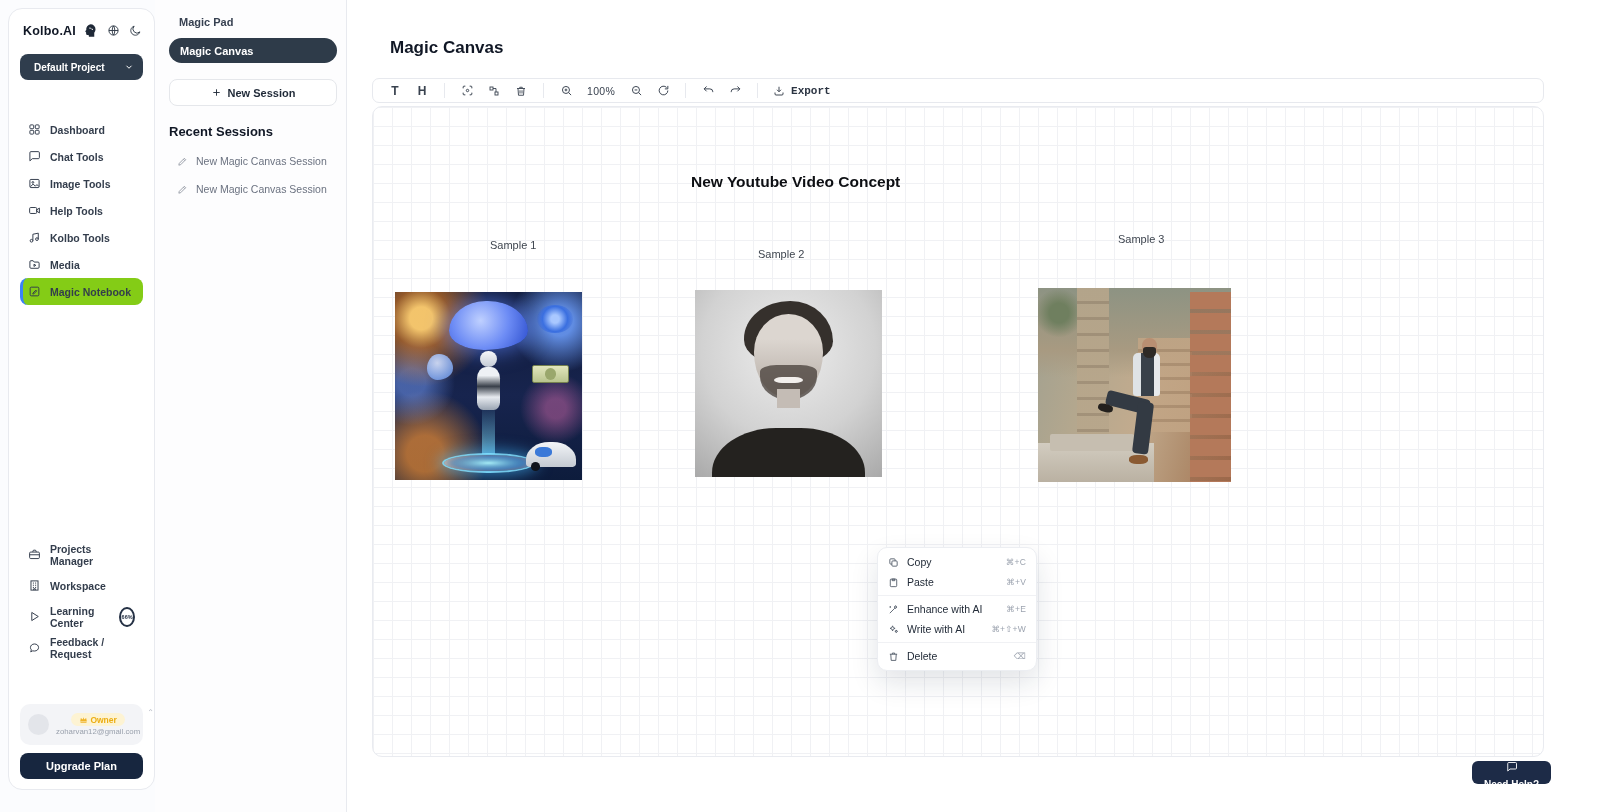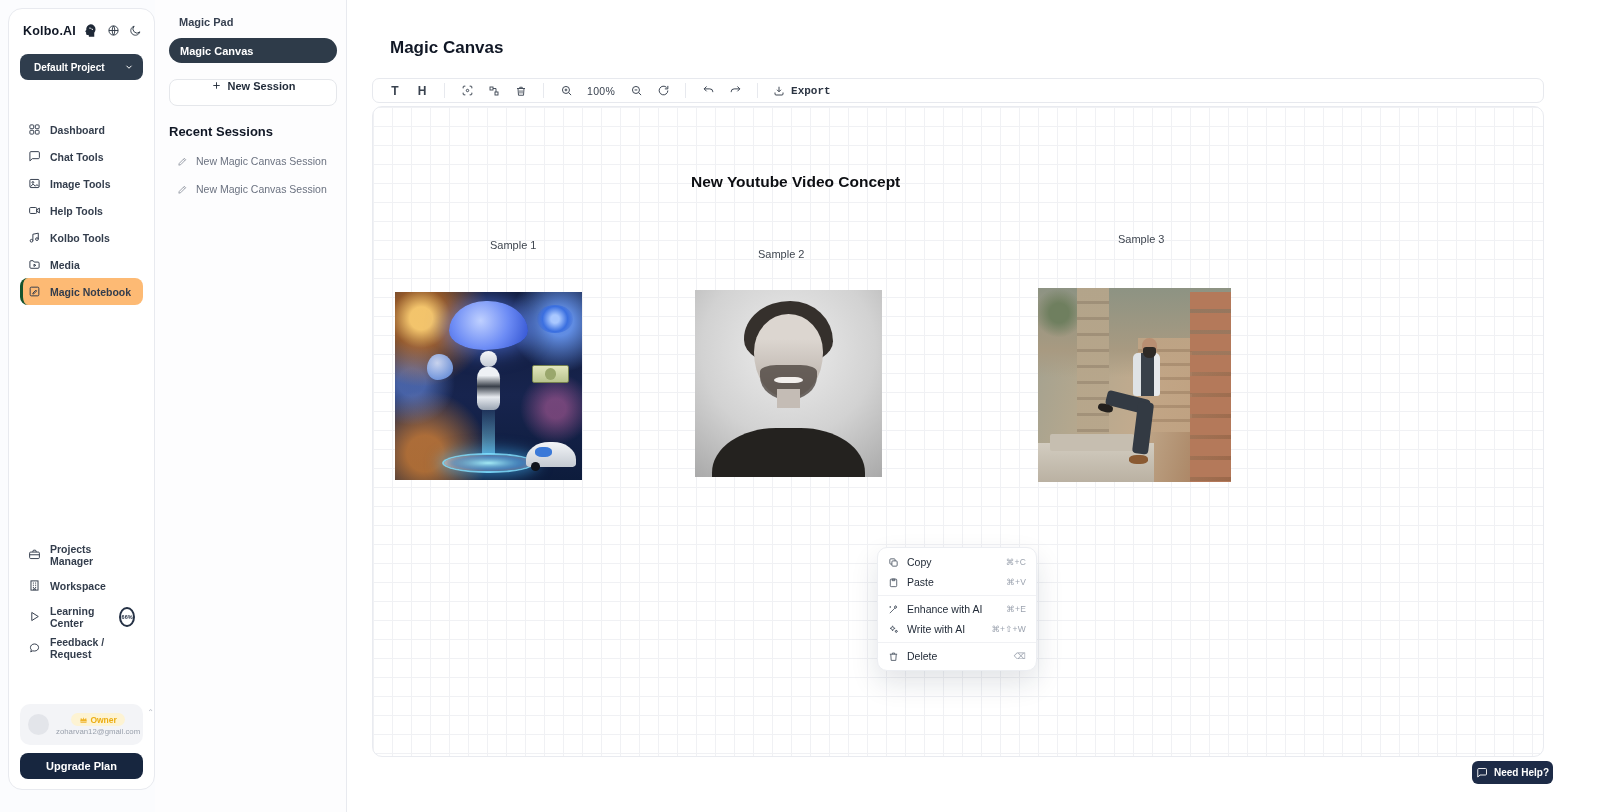--- a/index.html
+++ b/index.html
@@ -15,21 +15,21 @@
   .logo-row { display:flex; align-items:center; gap:7px; padding-left:3px; }
   .logo-text { font-size:12.5px; font-weight:800; color:#101725; letter-spacing:.2px; }
   .top-ic { color:#2c3644; margin-left:2px; }
   .project-btn { margin-top:16px; width:100%; height:26px; background:#2f3d4d; color:#fff; border-radius:8px;
                  font-size:10px; font-weight:700; display:flex; align-items:center; justify-content:space-between;
                  padding:0 9px 0 14px; }
   .nav { margin-top:36px; display:flex; flex-direction:column; }
   .nav-item { display:flex; align-items:center; gap:9px; height:27px; padding:0 8px; font-size:10.5px;
               font-weight:600; color:#333d4c; border-radius:8px; cursor:pointer; }
   .nav-item .ic { color:#333d4c; }
-  .nav-item.active { background:#fdba74; border-left:3px solid #14532d; padding-left:5px;text-align:center; }
+  .nav-item.active { background:#84cc16; border-left:3px solid #3b82f6; padding-left:5px;text-align:center; }
   .footer-nav { position:absolute; left:11px; right:11px; bottom:128px; display:flex; flex-direction:column; gap:4px; }
   .footer-item { display:flex; align-items:center; gap:9px; height:27px; padding:0 8px; font-size:10.5px;
                  font-weight:600; color:#333d4c; cursor:pointer; }
   .ring-badge { width:20px; height:20px; border-radius:50%; border:2px solid #253145; display:flex; align-items:center;
                 justify-content:center; font-size:5.5px; font-weight:700; color:#253145; margin-left:1px; }
   .user-card { position:absolute; left:11px; right:11px; bottom:44px; height:41px; background:#f3f4f7;
                border-radius:10px; display:flex; align-items:center; gap:7px; padding:0 8px; cursor:pointer; }
   .avatar { width:21px; height:21px; border-radius:50%; background:#e3e5ea; flex:none; }
   .user-info { display:flex; flex-direction:column; align-items:center; gap:1px; flex:1; }
   .owner-badge { display:inline-flex; align-items:center; gap:2px; background:#fdf3d3; color:#ecae13;
@@ -40,21 +40,21 @@
                  border-radius:8px; font-size:11px; font-weight:700; }
 
   
   .panel { position:absolute; left:155px; top:0; width:192px; height:812px; background:#fdfdfe;
            border-right:1px solid #e8eaef; }
   .panel-item { margin:16px 0 0 24px; font-size:11px; font-weight:600; color:#374151; cursor:pointer; width:fit-content; }
   .panel-item-active { margin:10px 9px 0 14px; height:25px; background:#2e3b49; color:#fff; border-radius:13px;
                        font-size:11px; font-weight:700; display:flex; align-items:center; padding-left:11px; cursor:pointer; }
   .new-session-btn { margin:16px 9px 0 14px; width:calc(100% - 23px); height:27px; background:#fff;
                      border:1px solid #e5e7eb; border-radius:8px; font-size:11px; font-weight:700; color:#1f2937;
-                     display:flex; align-items:flex-start; justify-content:center; gap:6px; }
+                     display:flex; align-items:center; justify-content:center; gap:6px; }
   .recent-heading { margin:18px 0 0 14px; font-size:13px; font-weight:800; color:#101725; }
   .session-item { display:flex; align-items:center; gap:8px; margin:16px 0 0 22px; font-size:10.5px; color:#6b7280;
                   cursor:pointer; }
   .session-item .ic { color:#8a919c; }
 
   
   .main { position:absolute; left:347px; top:0; right:0; bottom:0; background:#fff; }
   .main-title { position:absolute; left:43px; top:38px; font-size:17px; font-weight:800; color:#101725; }
   .toolbar { position:absolute; left:25px; top:78px; width:1172px; height:25px; background:#fff;
              border:1px solid #e7e9ee; border-radius:7px; display:flex; align-items:center; padding:0 11px; gap:5px; }
@@ -145,22 +145,22 @@
   
   .ctx-menu { position:absolute; left:504px; top:440px; width:160px; background:#fff; border:1px solid #eceef2;
               border-radius:10px; box-shadow:0 12px 28px rgba(20,30,60,.12); padding:4px 0; }
   .cm-item { display:flex; align-items:center; gap:8px; height:20px; padding:0 10px; cursor:pointer; }
   .cm-item .ic { color:#444e5c; }
   .cm-label { font-size:10.5px; color:#222b38; }
   .cm-key { margin-left:auto; font-size:8.5px; color:#9ca3af; letter-spacing:.2px; }
   .cm-div { height:1px; background:#f0f1f4; margin:3px 0; }
 
   .help-btn { position:absolute; left:1472px; top:761px; height:23px; background:#1d2b47; color:#fff;
-              border-radius:6px; display:flex; align-items:center; gap:6px; padding:0 4px;
-              font-size:10px; font-weight:700; }
+              border-radius:6px; display:flex; align-items:center; gap:6px; padding:0 12px;
+              font-size:10px; font-weight:700;flex-direction:column; }
 </style>
 </head>
 <body>
 
 <div class="sidebar">
   <div class="logo-row">
     <span class="logo-text">Kolbo.AI</span>
     <span class="ic">
       <svg width="15" height="15" viewBox="0 0 24 24">
           <path fill="#1f2937" d="M12 2a8 8 0 0 1 8 8c0 2.4-1 4.2-2 5.5V22h-8.5l-.5-3H7a2 2 0 0 1-2-2v-2l-1.5-2L5.2 11A8 8 0 0 1 12 2z"></path>

